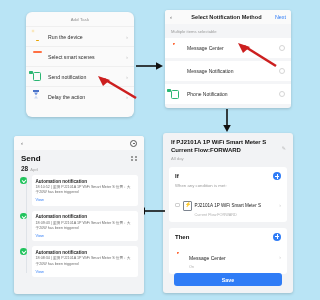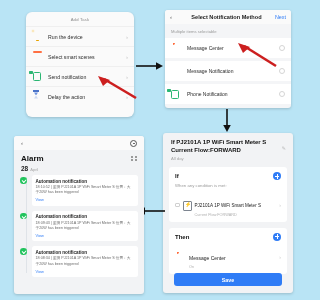--- a/index.html
+++ b/index.html
@@ -251,21 +251,21 @@
   <path d="M26 5 H6" stroke="#111" stroke-width="1.6"></path>
   <path d="M6 1.2 L0 5 L6 8.8 Z" fill="#111"></path>
 </svg>
 
 <div class="panel" id="p4">
   <div class="hdr4">
     <span class="bk">‹</span>
     <span class="gear"></span>
   </div>
   <div class="ttl4">
-    <h2>Alarm</h2>
+    <h2>Send</h2>
     <span class="barsic"></span>
   </div>
   <div class="daterow">
     <span class="dd">28</span>
     <span class="mm">April</span>
   </div>
 
   <div class="tlwrap">
     <span class="tlline"></span>
 

